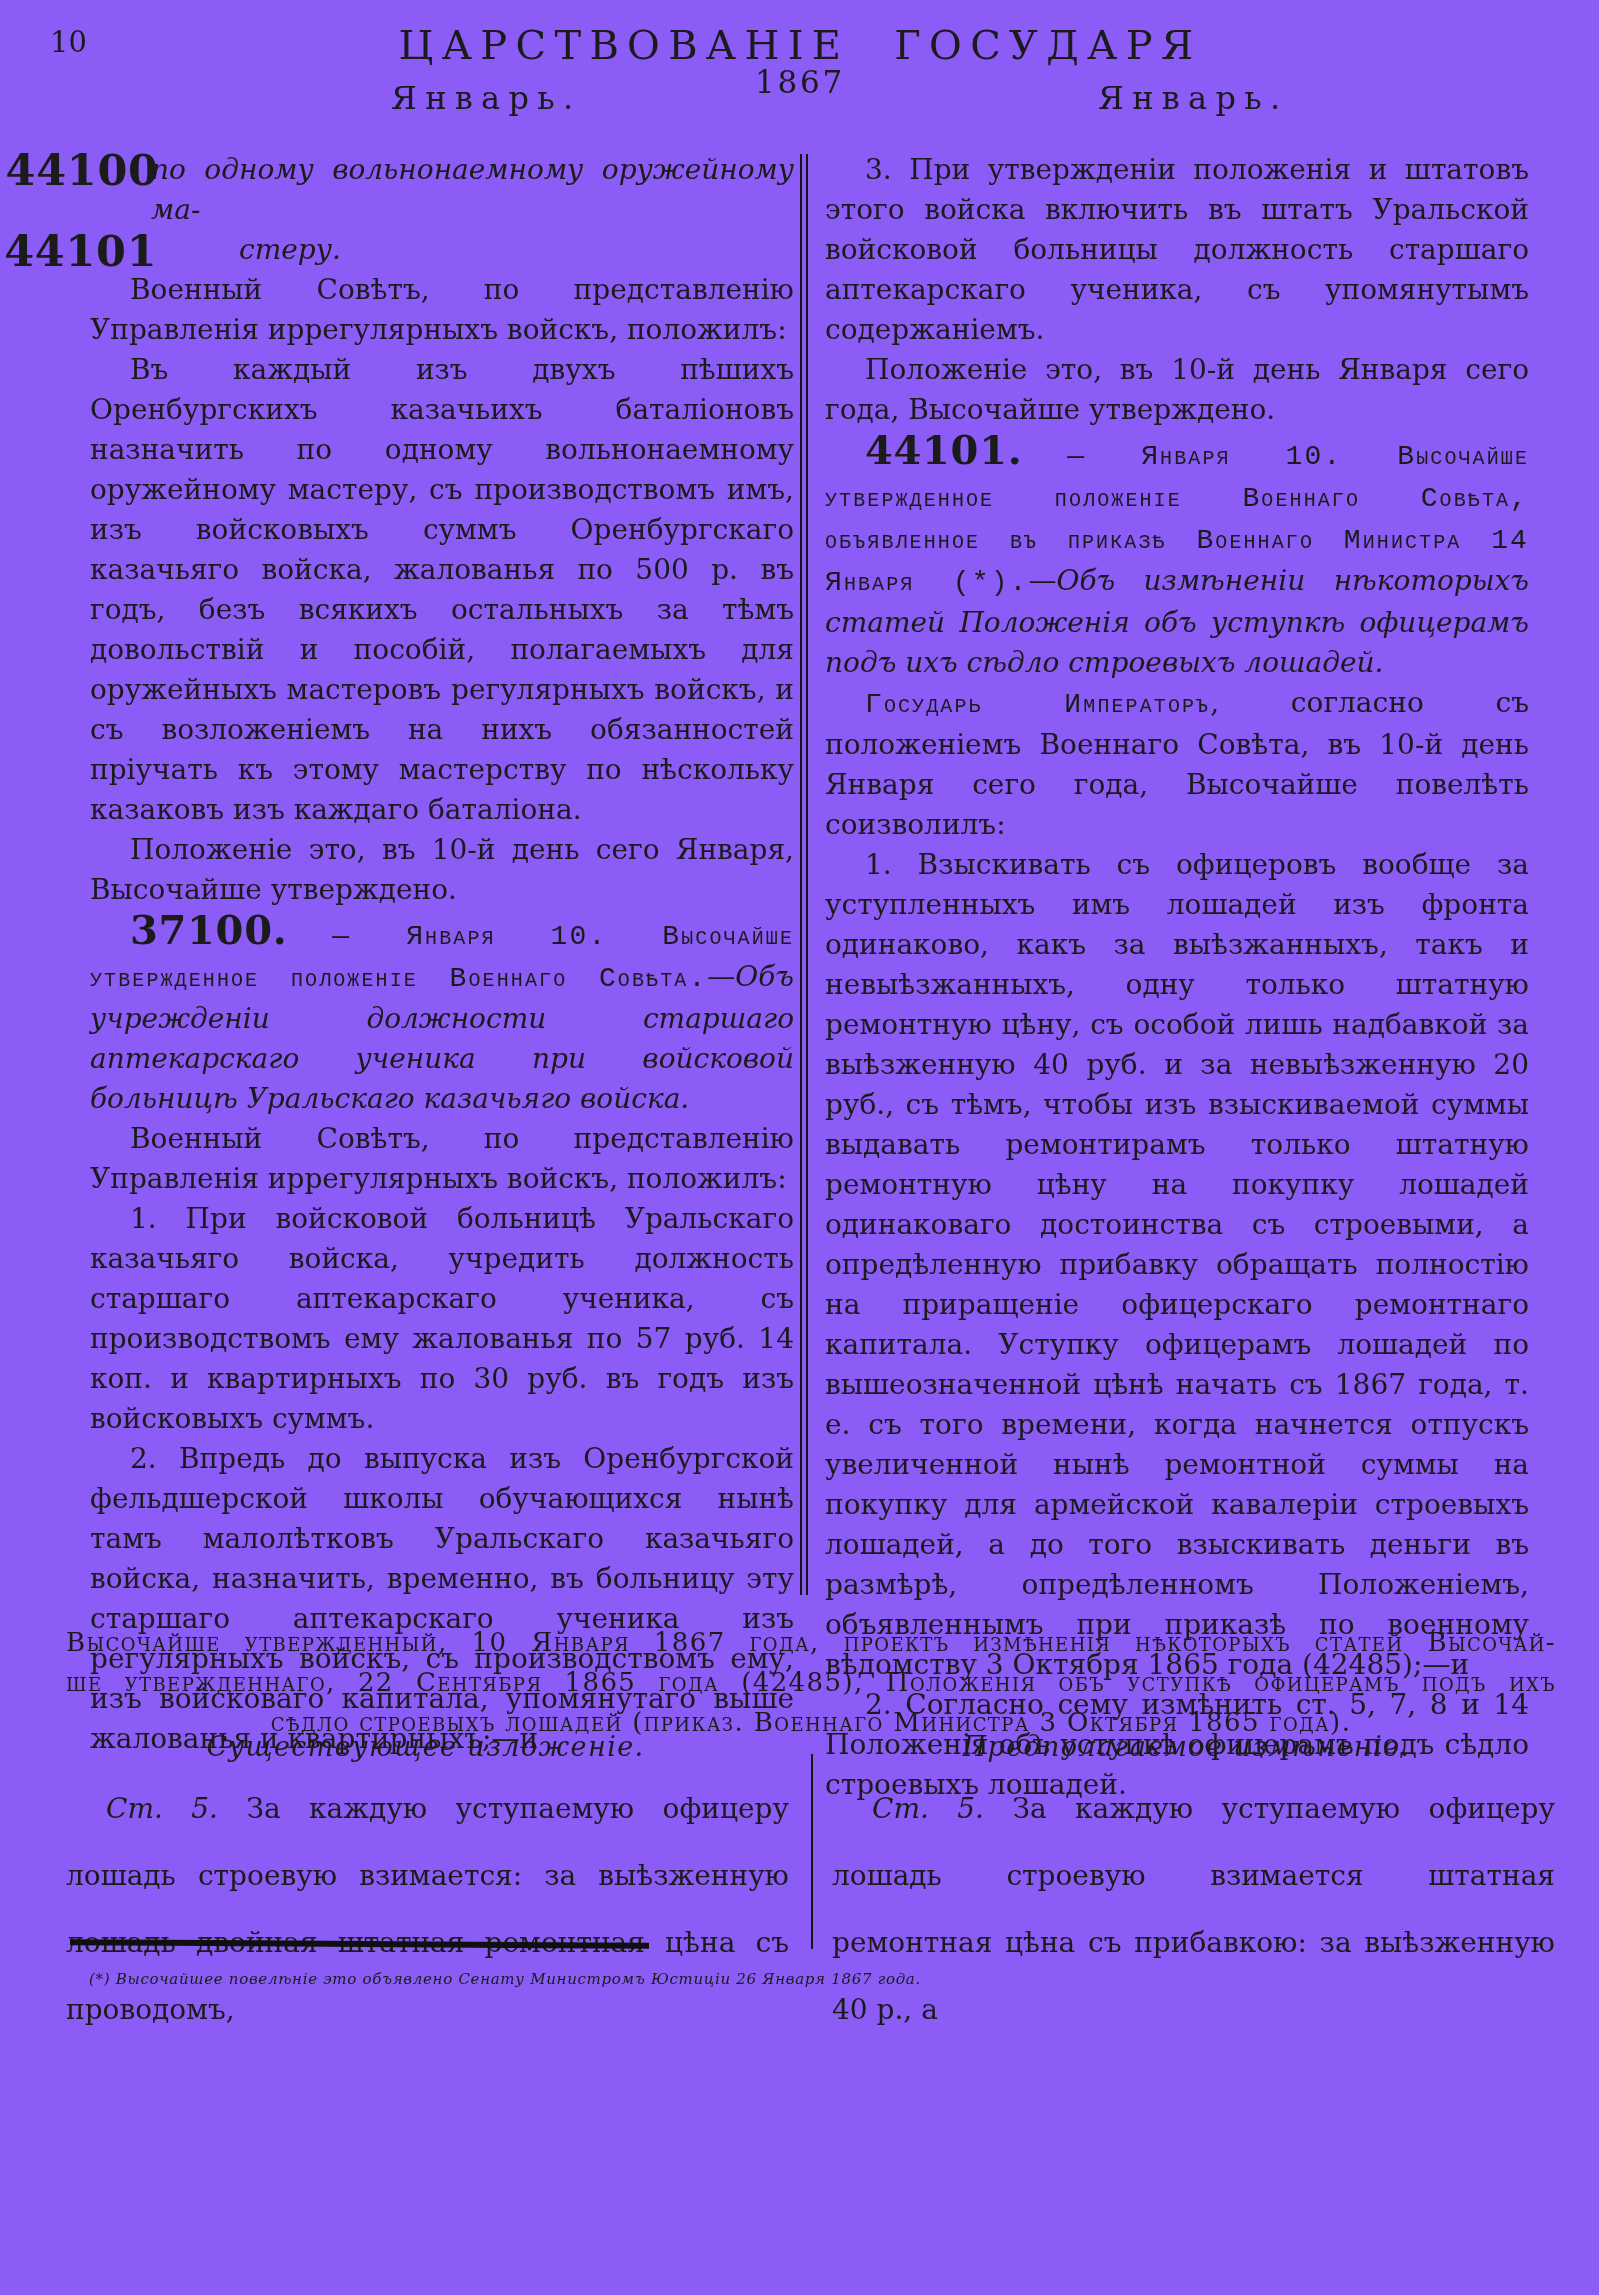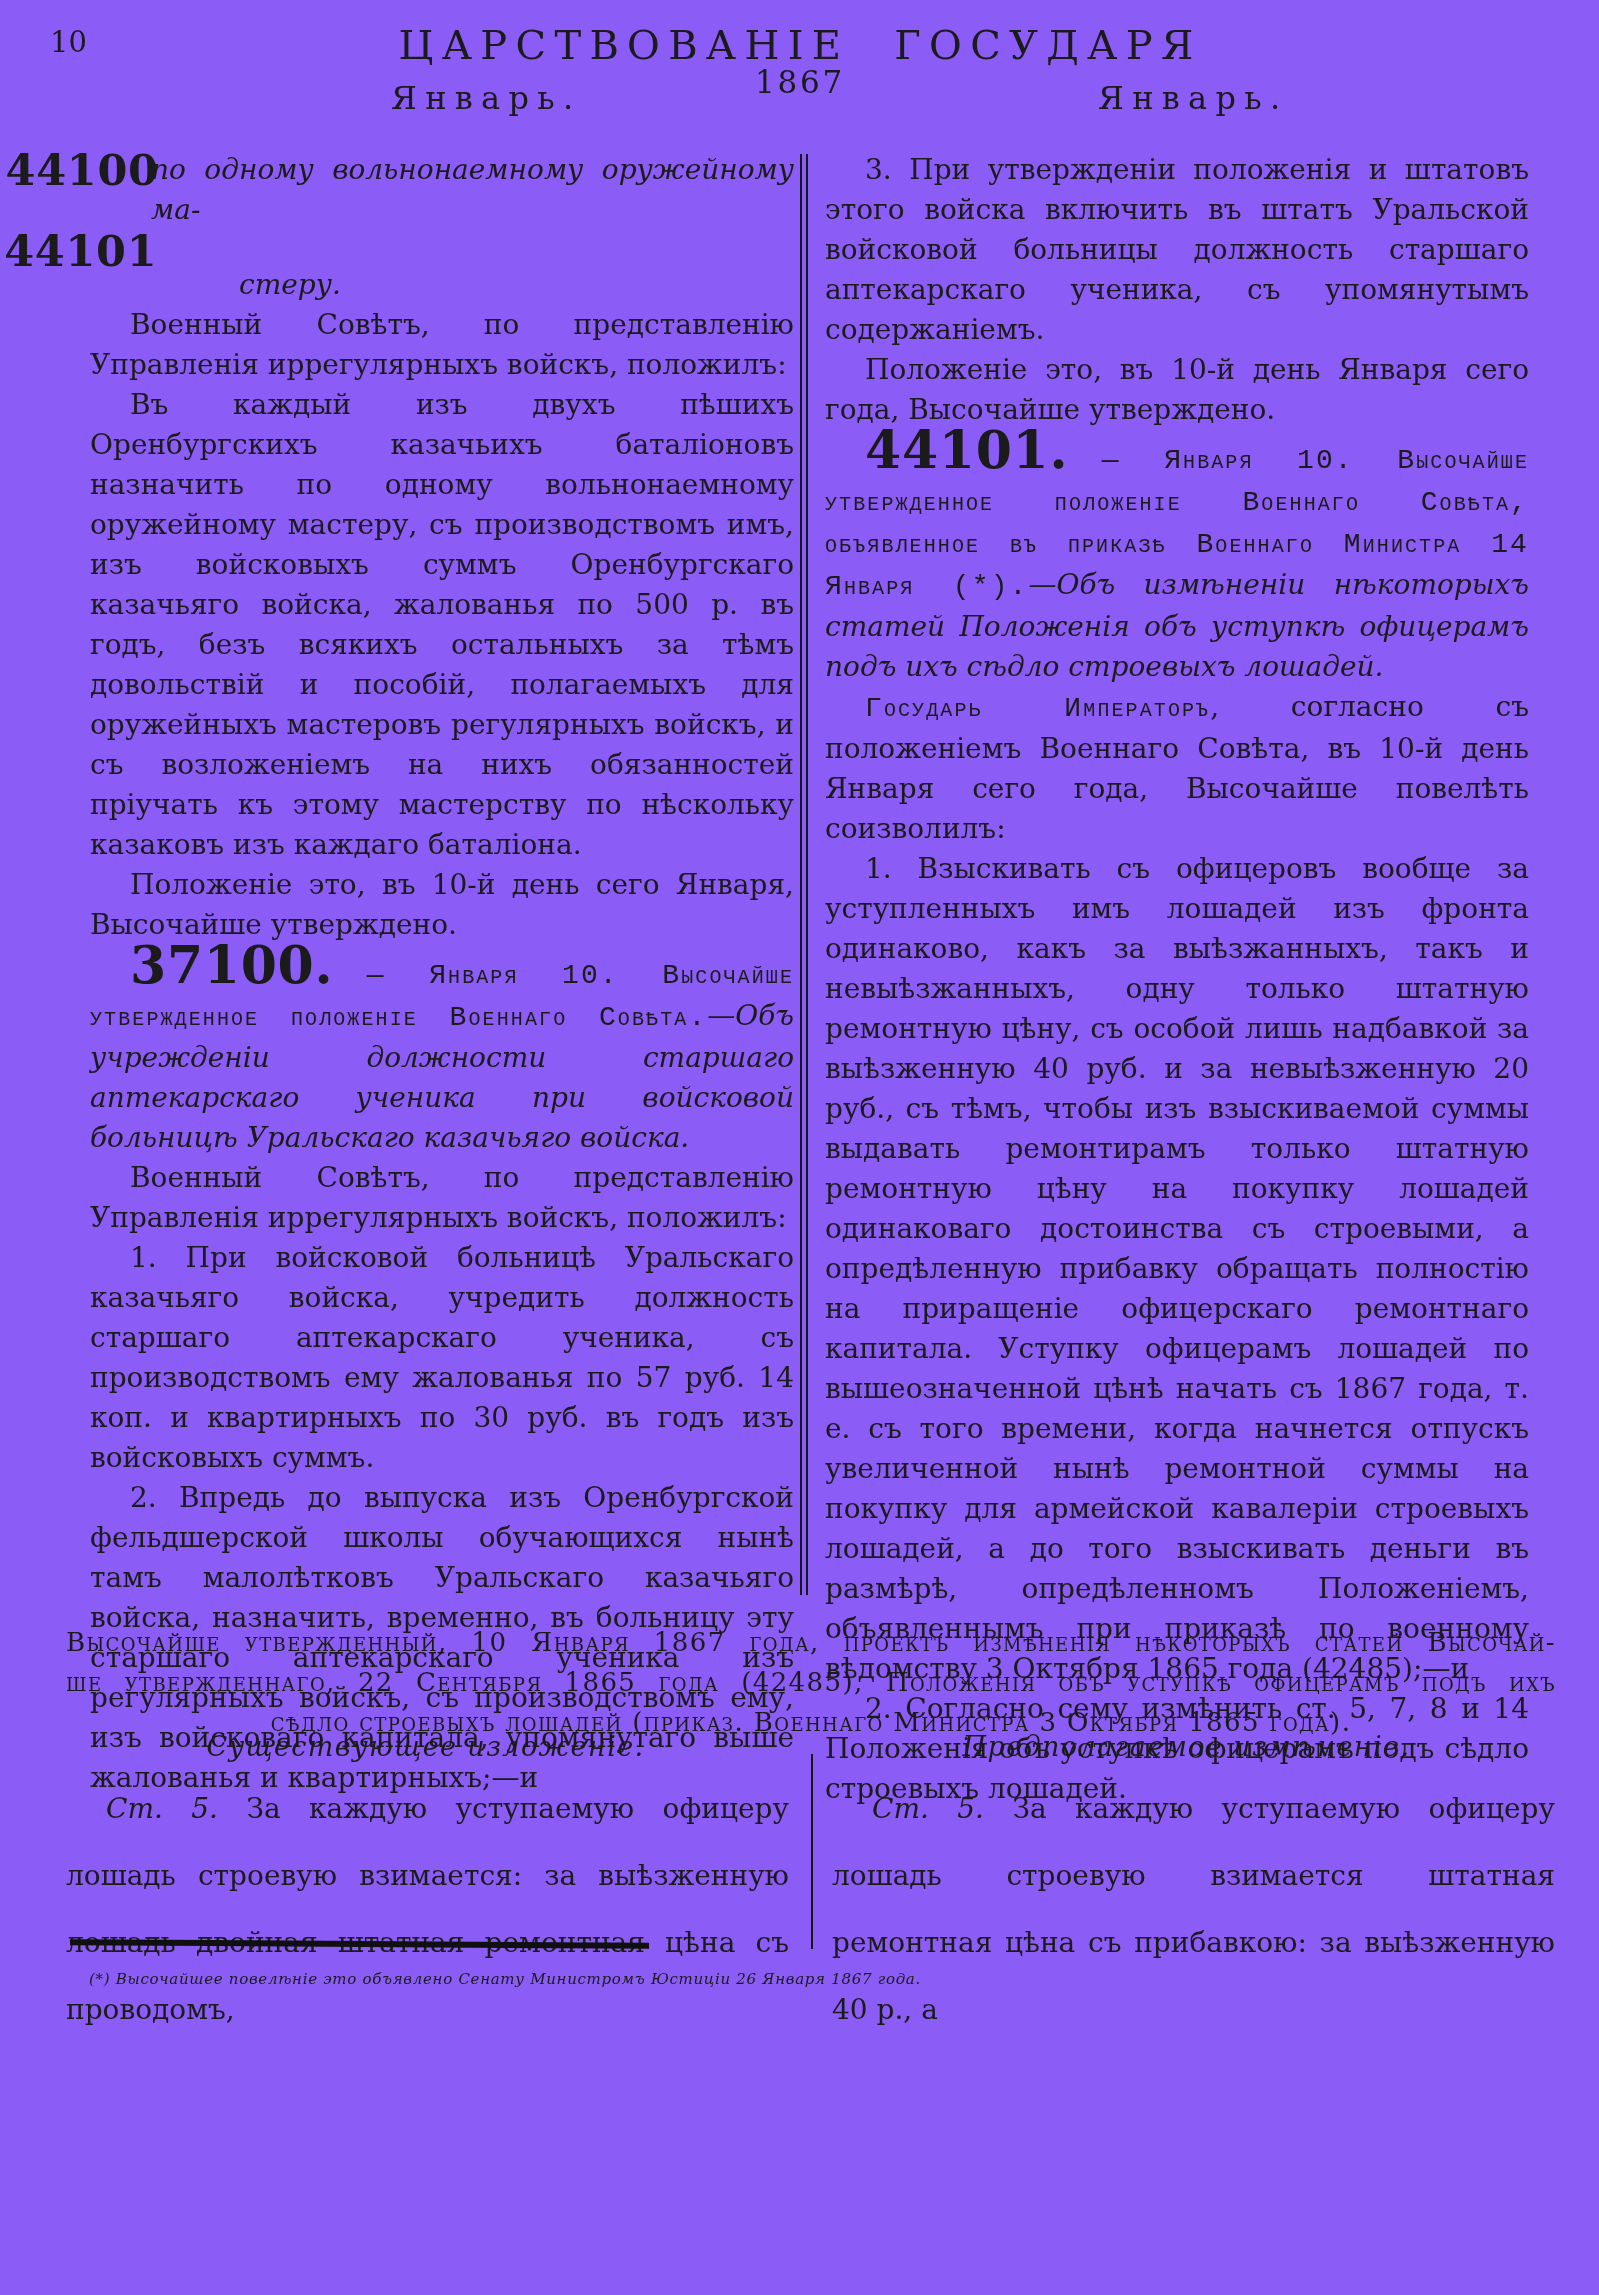--- a/index.html
+++ b/index.html
@@ -22,23 +22,23 @@
   .mn1 { left:5.6px;  top:149px; }
   .mn2 { left:4.2px;  top:230px; }
 
   
   .col { position:absolute; top:150px; width:704px; font-size:28px; line-height:40px;
          text-align:justify; hyphens:none; }
   .col-left  { left:90px; }
   .col-right { left:825px; }
   .col p { margin:0; text-indent:40px; }
   .cont1 { margin-left:61px;  text-align:justify; text-align-last:justify; font-style:italic; }
-  .cont2 { margin-left:149px; font-style:italic;margin-top:35px; }
+  .cont2 { margin-left:149px; font-style:italic; }
   .head-p { text-indent:49px; }
-  .art-num { font-weight:bold; font-size:52px; line-height:40px; letter-spacing:0.7px; }
+  .art-num { font-weight:bold; font-size:40px; line-height:40px; letter-spacing:0.7px; }
   .sc  { font-variant:small-caps; letter-spacing:2.1px;font-family:Liberation Mono, monospace; }
   .ital { font-style:italic; }
 
   
   .divider { position:absolute; left:800px; top:154px; height:1441px; width:4.2px;
              border-left:2.1px solid #161616; border-right:2.1px solid #161616; }
 
   
   .project { position:absolute; left:66px; top:1622px; width:1490px;
              font-size:26px; line-height:40px; font-variant:small-caps; letter-spacing:1.4px; }

